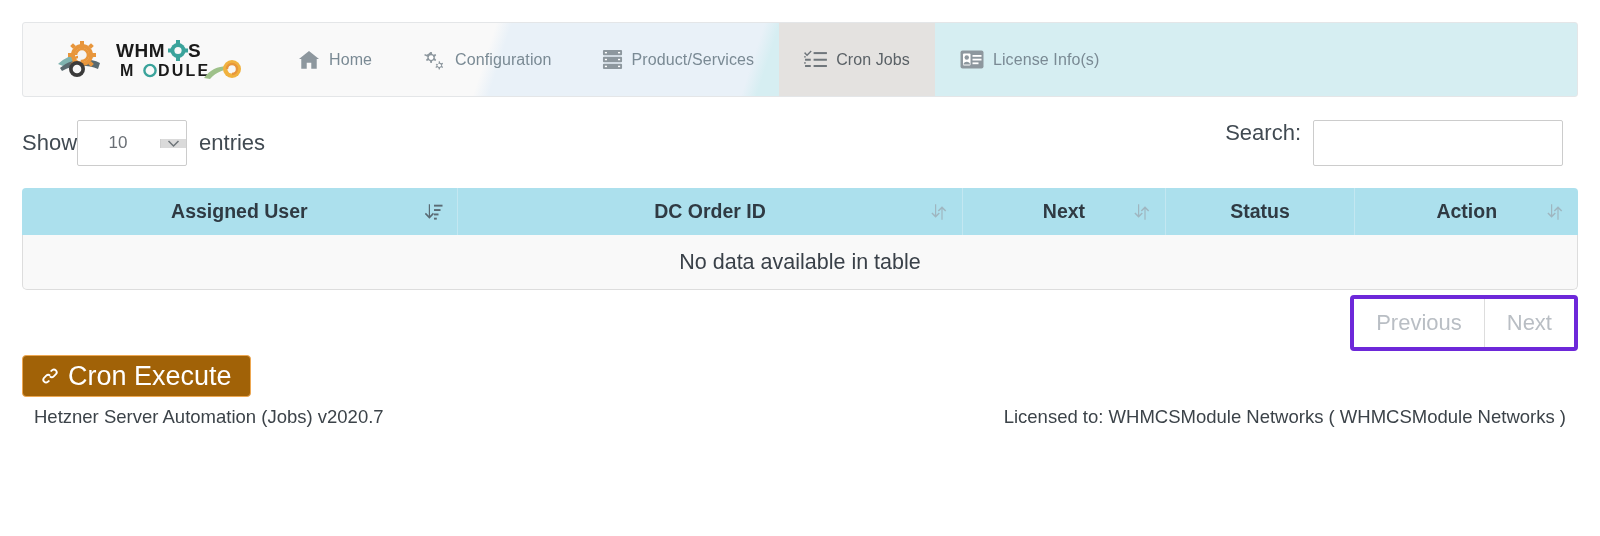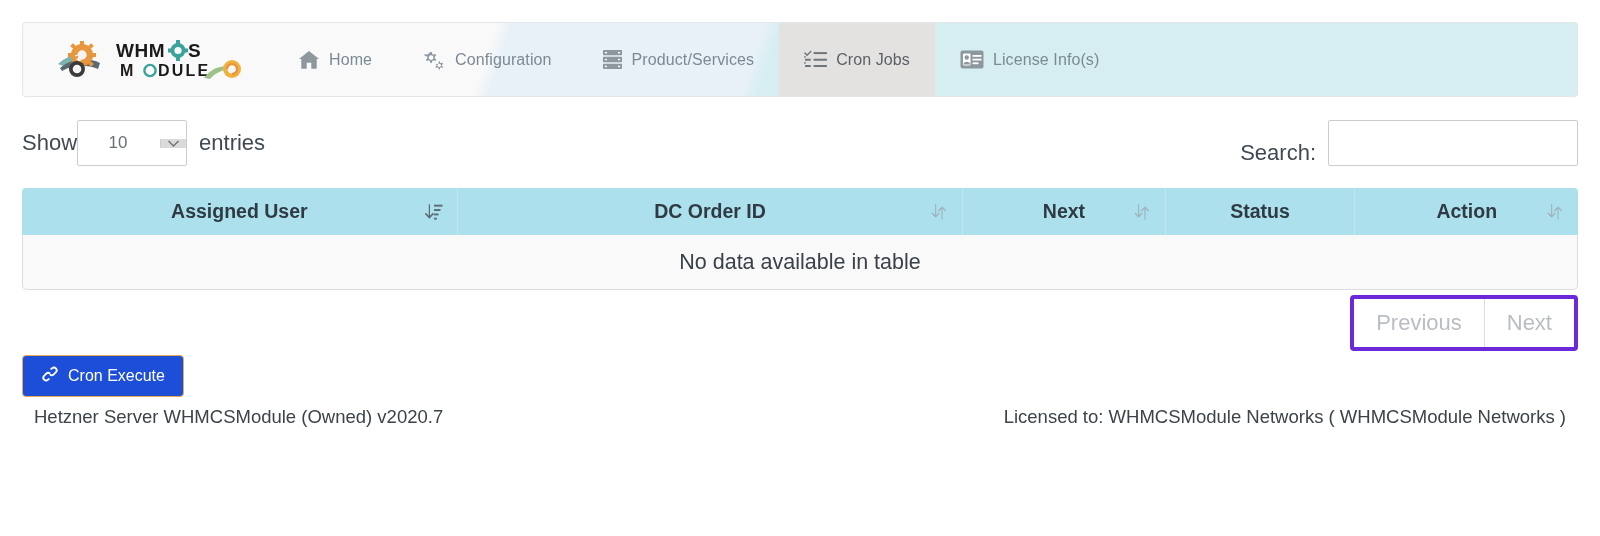--- a/index.html
+++ b/index.html
@@ -84,22 +84,22 @@
   }
   .sel-arrow {
     width: 26px;
     background: #dadada;
     border-left: 1px solid #cfcfcf;
     display: flex; align-items: center; justify-content: center;
     color: #6e7579;
   }
 
   .search-box {
-    position: absolute; right: 0; top: 0;
-    display: flex; align-items: flex-end;
+    position: absolute; right: 15px; top: 0;
+    display: flex; align-items: flex-start;
     font-size: 22px; color: #414a52;
   }
   .search-box .slbl { margin-right: 12px; }
   .search-input {
     width: 250px; height: 46px;
     border: 1px solid #ccc;
     border-radius: 2px;
     background: #fff;
     font-size: 17px;
     padding: 0 8px;
@@ -175,25 +175,25 @@
   }
   .pager-btn + .pager-btn { border-left: 1px solid #ddd; }
 
   
   .btn-cron {
     position: absolute;
     left: 22px; top: 355px;
     height: 42px;
     padding: 0 18px;
     display: inline-flex; align-items: center; gap: 9px;
-    background: #1d4ed8;
+    background: #a16207;
     border: 1px solid #eea852;
     border-radius: 4px;
     color: #fff;
-    font-size: 16px;
+    font-size: 27px;
     cursor: pointer;
     font-family: "Liberation Sans", sans-serif;
   }
 
   
   .footer {
     position: absolute;
     left: 22px; top: 406px;
     width: 1556px;
     display: flex; justify-content: space-between; align-items: center;
@@ -428,17 +428,17 @@
     <span>
       <svg width="18" height="18" viewBox="0 0 18 18" fill="#fff">
         <path d="M10.6 2.4 a3.7 3.7 0 0 1 5.2 5.2 l-2.4 2.4 a3.7 3.7 0 0 1 -5.2 0 l1.3-1.3 a1.9 1.9 0 0 0 2.6 0 l2.4-2.4 a1.9 1.9 0 0 0 -2.6-2.6 L10.4 4.9 a4.6 4.6 0 0 0 -1.5-.9 Z"></path>
         <path d="M7.4 15.6 a3.7 3.7 0 0 1 -5.2-5.2 l2.4-2.4 a3.7 3.7 0 0 1 5.2 0 L8.5 9.3 a1.9 1.9 0 0 0 -2.6 0 l-2.4 2.4 a1.9 1.9 0 0 0 2.6 2.6 l1.5-1.2 a4.6 4.6 0 0 0 1.5 .9 Z"></path>
       </svg>
     </span>
     <span>Cron Execute</span>
   </button>
 
   <div class="footer">
-    <span>Hetzner Server WHMCSModule (Owned) v2020.7</span>
+    <span>Hetzner Server Automation (Jobs) v2020.7</span>
     <span>Licensed to: WHMCSModule Networks ( WHMCSModule Networks )</span>
   </div>
 
 </div>
 
 </body></html>

